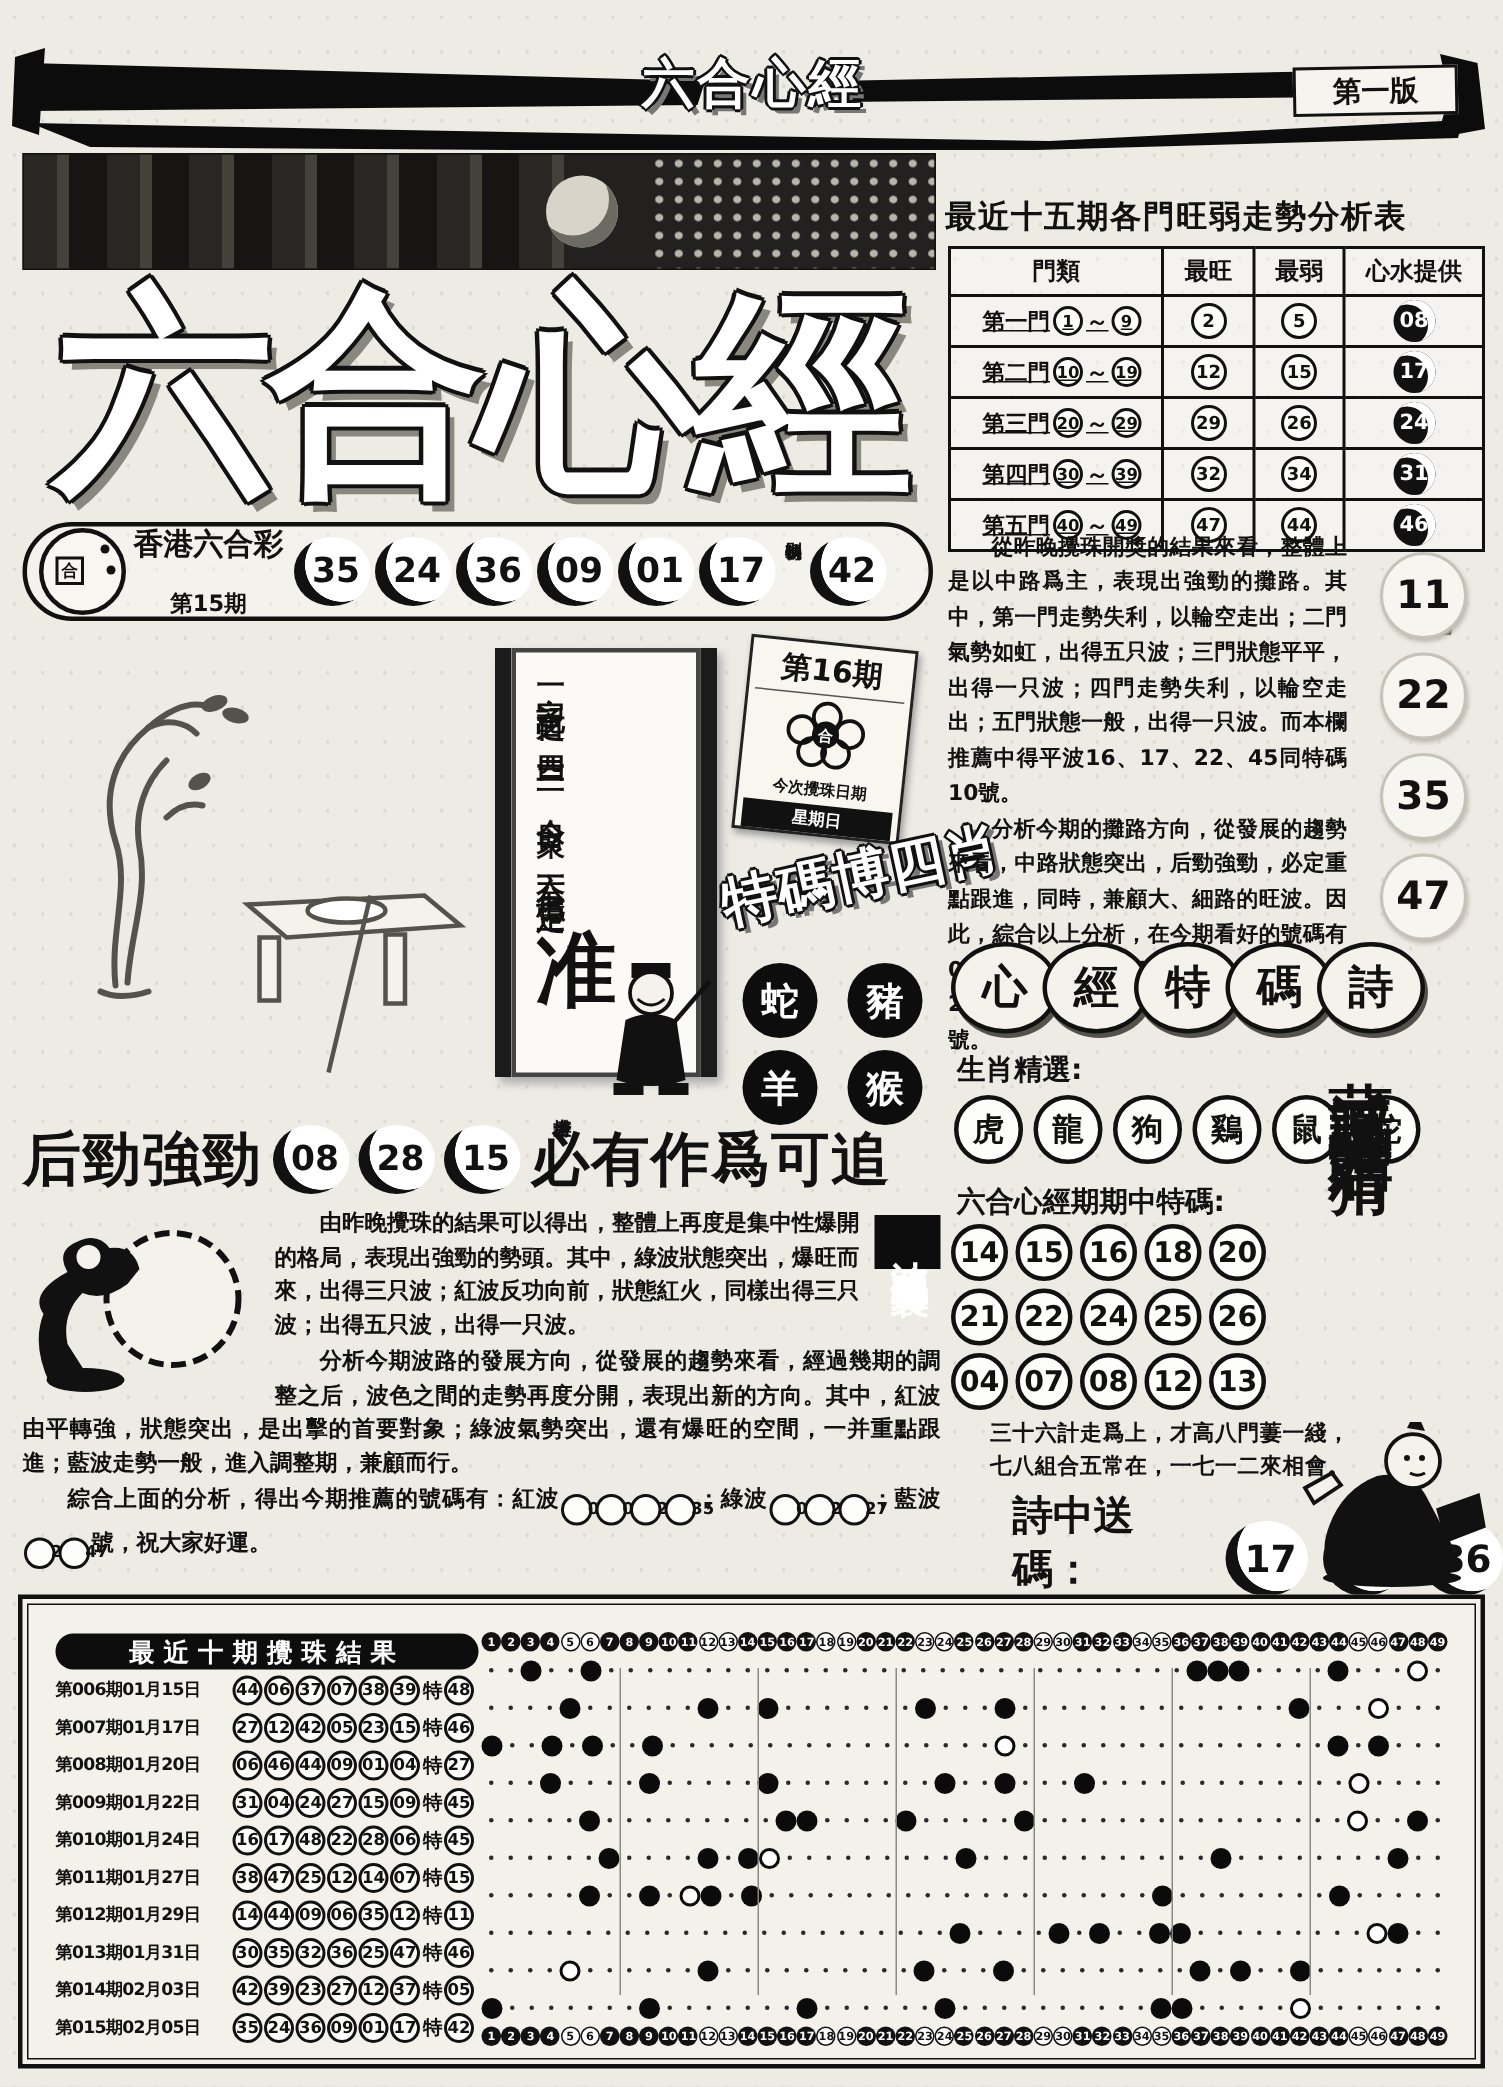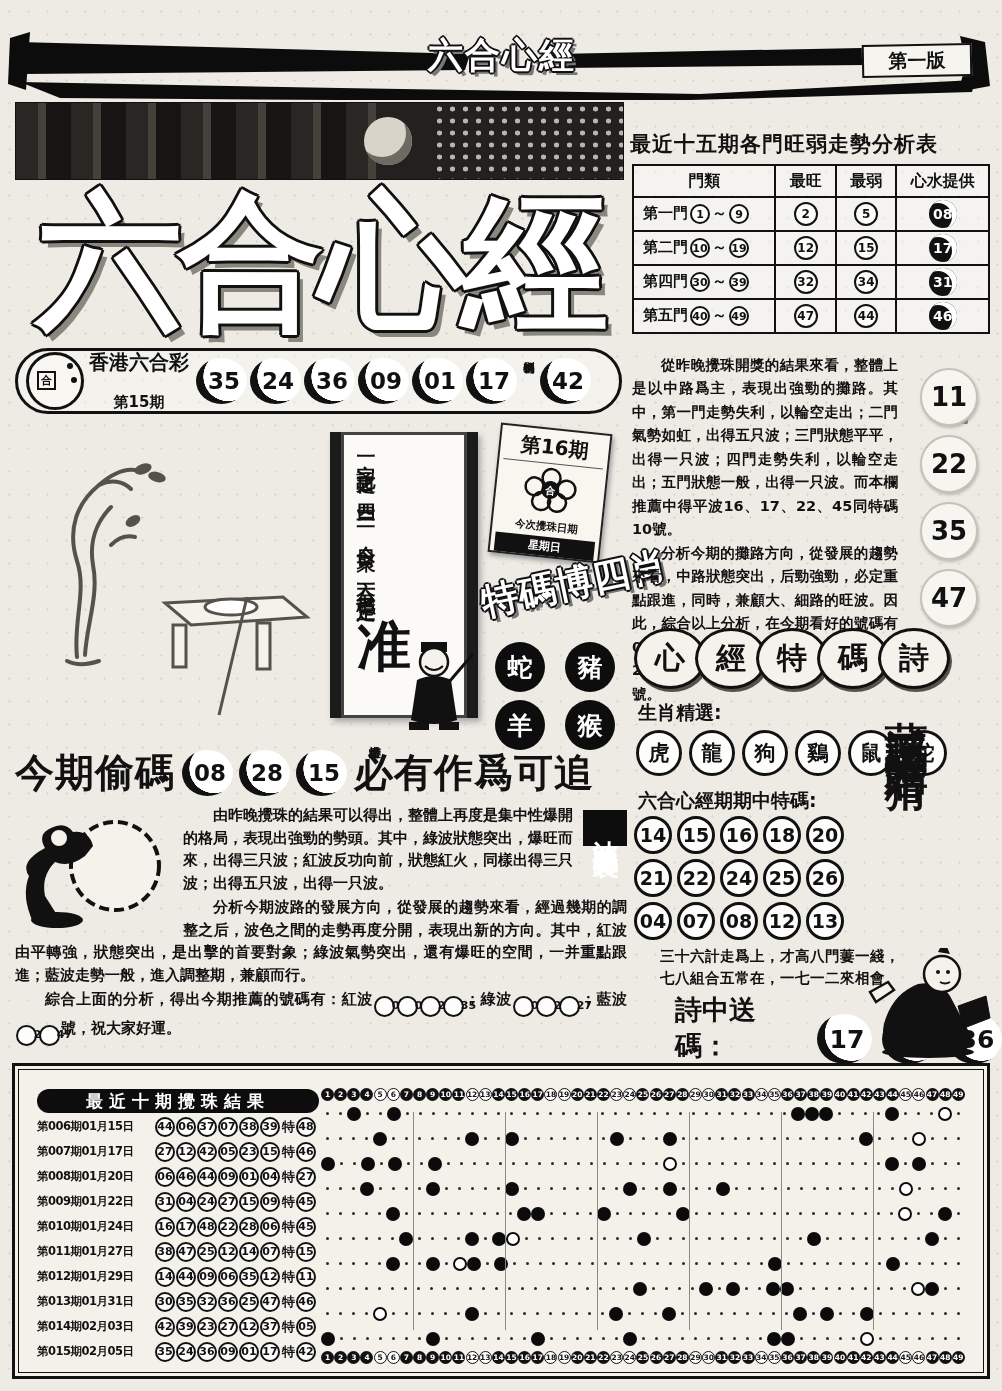--- a/index.html
+++ b/index.html
@@ -87,21 +87,21 @@
   #thief{float:left;width:160px;height:122px;margin:4px 8px 2px 0;}
   .bolu-banner{float:right;width:40px;background:#0d0d0d;color:#fff;font-weight:900;font-size:26px;
       padding:10px 2px;margin:6px 0 4px 10px;text-align:center;letter-spacing:4px;}
   .inline-balls .num-circle{margin:0 1px;vertical-align:-5px;}
   
   #analysis-title{left:630px;top:130px;width:362px;font-size:21px;font-weight:900;letter-spacing:1px;}
   #analysis-table{left:632px;top:164px;width:358px;border-collapse:collapse;background:rgba(255,255,255,.4);}
   #analysis-table th,#analysis-table td{border:2.5px solid #111;text-align:center;padding:2px 1px;}
   #analysis-table th{font-size:16px;font-weight:900;height:26px;}
   #analysis-table td{height:28px;}
-  .gate-cell{display:flex;align-items:flex-start;justify-content:flex-start;gap:2px;padding-left:8px;font-weight:900;font-size:15px;border:none !important;}
+  .gate-cell{display:flex;align-items:center;justify-content:flex-start;gap:2px;padding-left:20px;font-weight:900;font-size:15px;border:none !important;text-decoration:underline;}
   #analysis-text{left:632px;top:354px;width:266px;font-size:14.5px;font-weight:700;line-height:1.62;text-align:justify;}
   #analysis-text p{margin:0;text-indent:2em;}
   #hou-rail{left:903px;top:352px;width:92px;display:flex;flex-direction:column;align-items:center;}
   #hou-title{font-size:38px;font-weight:900;line-height:1.1;letter-spacing:2px;}
   #hou-nums{display:flex;flex-direction:column;gap:9px;margin-top:10px;}
   .hou-num{width:54px;height:54px;border-radius:50%;background:#f7f5ef;border:2px solid #c6c2b8;
       box-shadow:1px 2px 3px #bdb9b0;display:flex;align-items:center;justify-content:center;
       font-size:26px;font-weight:900;}
   #shige-banner{left:634px;top:628px;display:flex;align-items:center;}
   .oval{width:66px;height:55px;border:3.5px solid #111;border-radius:50%;background:#f4f2ea;
@@ -245,21 +245,21 @@
 
   <div class="abs outline-sm" id="sipan-title">特碼博四肖</div>
   <div class="abs" id="zodiac4">
       <span class="disc">蛇</span>
       <span class="disc">豬</span>
       <span class="disc">羊</span>
       <span class="disc">猴</span>
     </div>
 
   <div class="abs" id="touma-head">
-    <span class="t">今期偷碼</span>
+    <span class="t">后勁強勁</span>
     <span style="display:flex;gap:6px;">
         <span class="ball-w b46">08</span>
         <span class="ball-w b46">28</span>
         <span class="ball-w b46">15</span>
       </span>
     <span class="t">必有作爲可追</span>
   </div>
 
   <div class="abs" id="touma-text">
     <svg id="thief" viewBox="0 0 160 122">
@@ -303,20 +303,33 @@
             <span class="gate-cell">
               <span>第二門</span>
               <span class="num-circle c20">10</span>
               <span style="font-weight: 900;">～</span>
               <span class="num-circle c20">19</span>
             </span>
           </td>
           <td><span class="num-circle c24">12</span></td>
           <td><span class="num-circle c24">15</span></td>
           <td><span class="ball-k b28">17</span></td>
+        </tr>
+        <tr>
+          <td>
+            <span class="gate-cell">
+              <span>第三門</span>
+              <span class="num-circle c20">20</span>
+              <span style="font-weight: 900;">～</span>
+              <span class="num-circle c20">29</span>
+            </span>
+          </td>
+          <td><span class="num-circle c24">29</span></td>
+          <td><span class="num-circle c24">26</span></td>
+          <td><span class="ball-k b28">24</span></td>
         </tr>
         <tr>
           <td>
             <span class="gate-cell">
               <span>第四門</span>
               <span class="num-circle c20">30</span>
               <span style="font-weight: 900;">～</span>
               <span class="num-circle c20">39</span>
             </span>
           </td>

